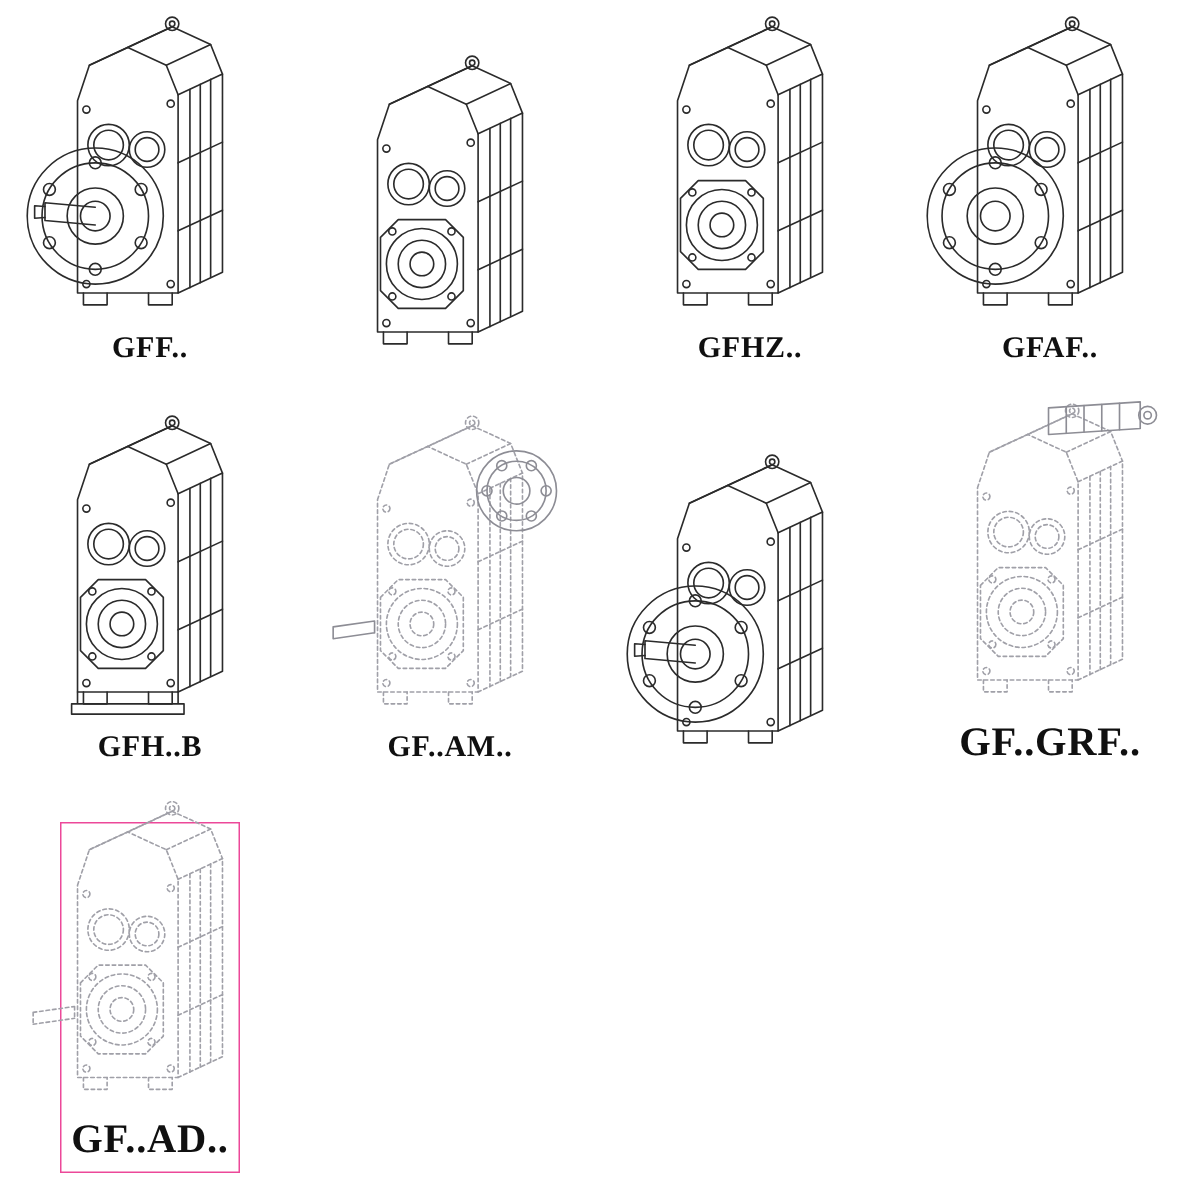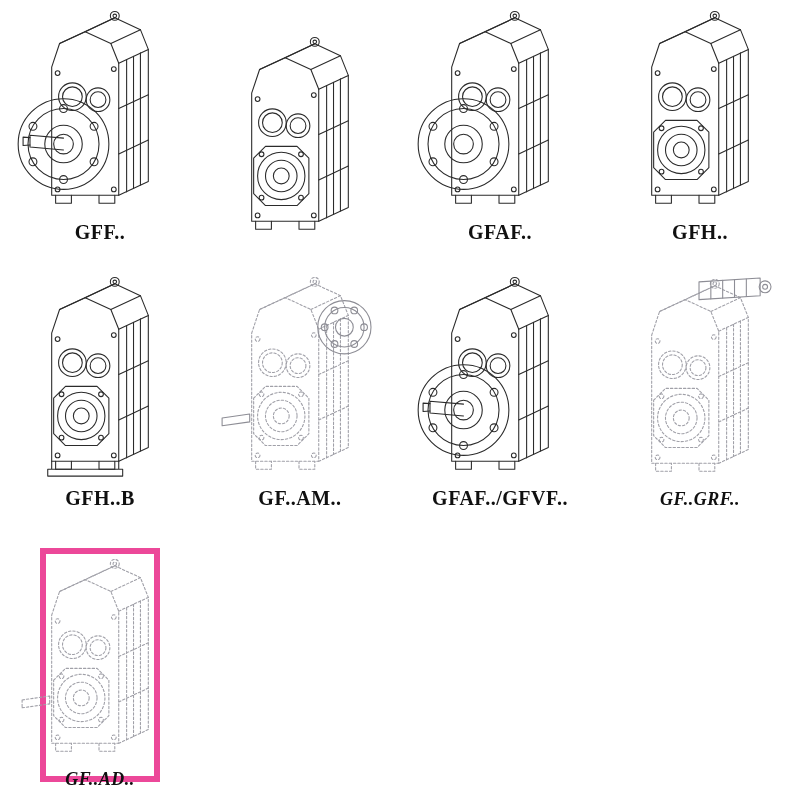--- a/index.html
+++ b/index.html
@@ -7,32 +7,32 @@
   .grid{
     display:grid;
     grid-template-columns:repeat(4,200px);
     grid-template-rows:repeat(3,266px);
     width:800px;height:798px;
   }
   .cell{
     display:flex;flex-direction:column;align-items:center;justify-content:flex-end;
     padding-bottom:6px;box-sizing:border-box;
   }
-  .cell.boxed{border:6px solid #ec4899;justify-content:space-between;}
+  .cell.boxed{border:1px solid #ec4899;}
   .art{width:184px;height:214px;display:flex;align-items:flex-end;justify-content:center;}
   svg.draw{width:176px;height:212px;fill:none;stroke:#2b2b2b;stroke-width:1.1;
            stroke-linejoin:round;stroke-linecap:round;}
   .ghost{stroke:#a0a0a8;stroke-dasharray:2.4 2;}
   .lightline{stroke:#8d8d95;}
   .lbl{
     font-family:"Liberation Serif","DejaVu Serif",serif;
     font-weight:bold;font-size:20px;color:#101010;letter-spacing:.5px;
     margin-top:3px;text-align:center;white-space:nowrap;
   }
-  .lbl.lg{font-size:18px;font-style:italic;}
+  .lbl.lg{font-size:27px;}
 </style>
 </head>
 <body>
 
 <svg width="0" height="0" style="position:absolute">
   <defs>
     <g id="gbody">
       <path d="M36,62 L44,38 L70,26 L96,38 L104,58 L104,192 L36,192 Z"></path>
       <path d="M104,58 L134,44 L134,178 L104,192"></path>
       <path d="M44,38 L74,24 L100,12 L126,24 L134,44"></path>
@@ -121,40 +121,40 @@
 
   <figure class="cell">
     <div class="art">
       <svg class="draw" viewBox="0 0 170 215">
         <use href="#gbody"></use>
           <use href="#gboss"></use>
       </svg>
     </div>
   </figure>
 
+  <figure class="cell">
+    <div class="art">
+      <svg class="draw" viewBox="0 0 170 215">
+        <use href="#gbody"></use>
+          <use href="#gboss"></use>
+      </svg>
+    </div>
+    <figcaption class="lbl">GFHZ..</figcaption>
+  </figure>
 
   <figure class="cell">
     <div class="art">
       <svg class="draw" viewBox="0 0 170 215">
         <use href="#gbody"></use>
           <use href="#gflange"></use>
       </svg>
     </div>
     <figcaption class="lbl">GFAF..</figcaption>
   </figure>
 
-  <figure class="cell">
-    <div class="art">
-      <svg class="draw" viewBox="0 0 170 215">
-        <use href="#gbody"></use>
-          <use href="#gboss"></use>
-      </svg>
-    </div>
-    <figcaption class="lbl">GFH..</figcaption>
-  </figure>
 
   <figure class="cell">
     <div class="art">
       <svg class="draw" viewBox="0 0 170 215">
         <use href="#gbody"></use>
           <use href="#gboss"></use>
           <use href="#gbase"></use>
       </svg>
     </div>
     <figcaption class="lbl">GFH..B</figcaption>
@@ -174,21 +174,20 @@
 
 
   <figure class="cell">
     <div class="art">
       <svg class="draw" viewBox="0 0 170 215">
         <use href="#gbody"></use>
           <use href="#gflange"></use>
           <use href="#gshaft"></use>
       </svg>
     </div>
-    <figcaption class="lbl">GFAF../GFVF..</figcaption>
   </figure>
 
 
   <figure class="cell">
     <div class="art">
       <svg class="draw" viewBox="0 0 170 215">
         <use href="#gbody" class="ghost"></use>
           <use href="#gboss" class="ghost"></use>
         <use href="#gadapter" class="lightline"></use>
       </svg>

